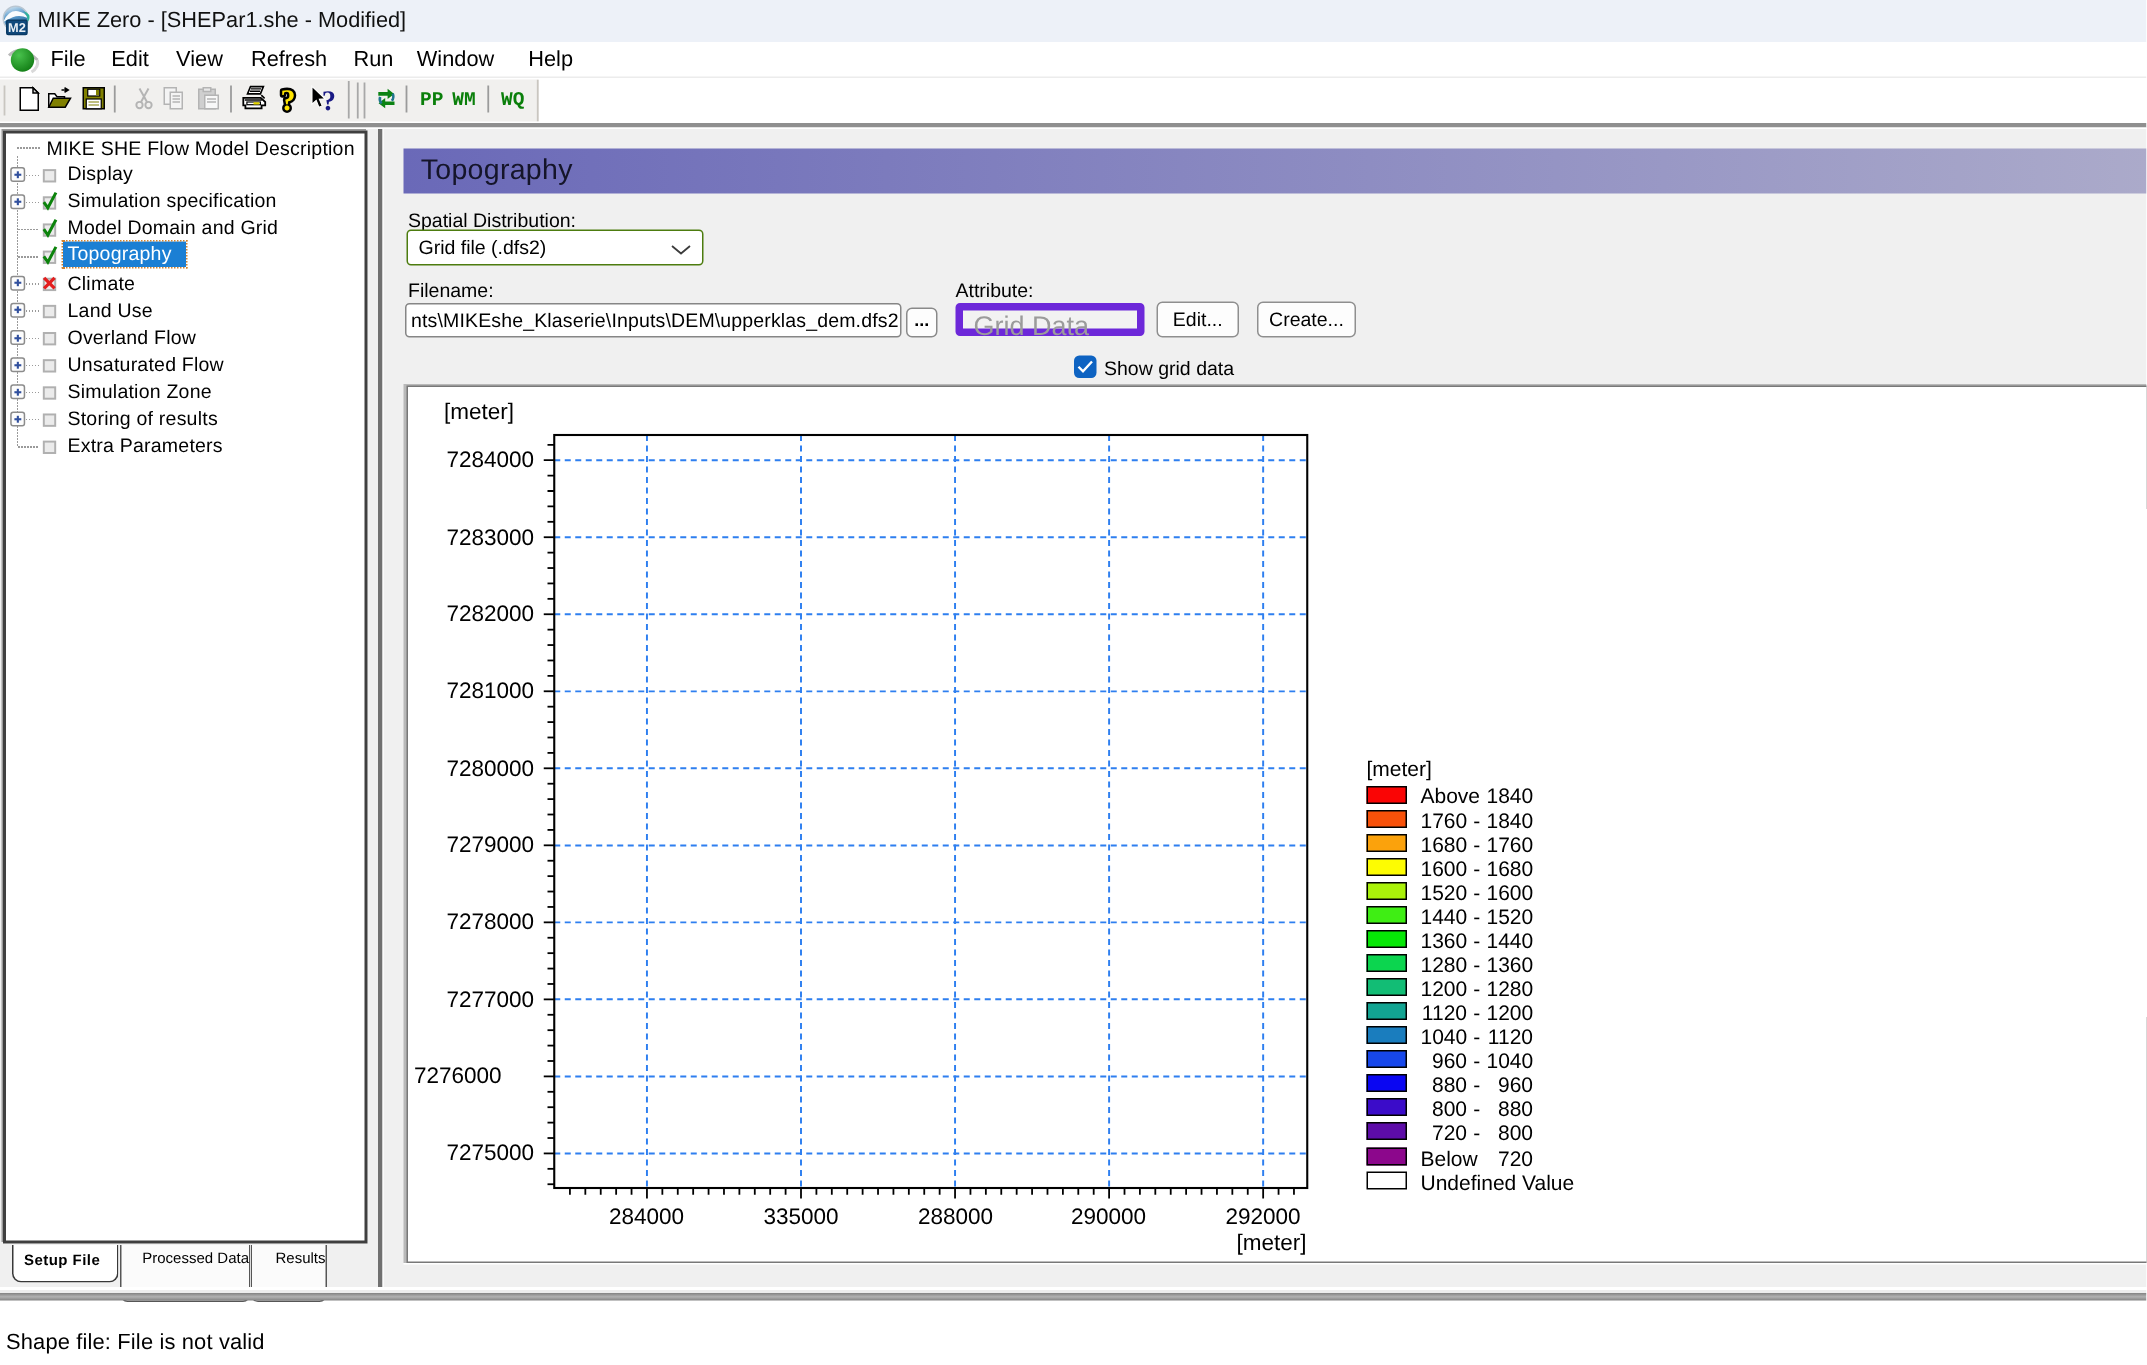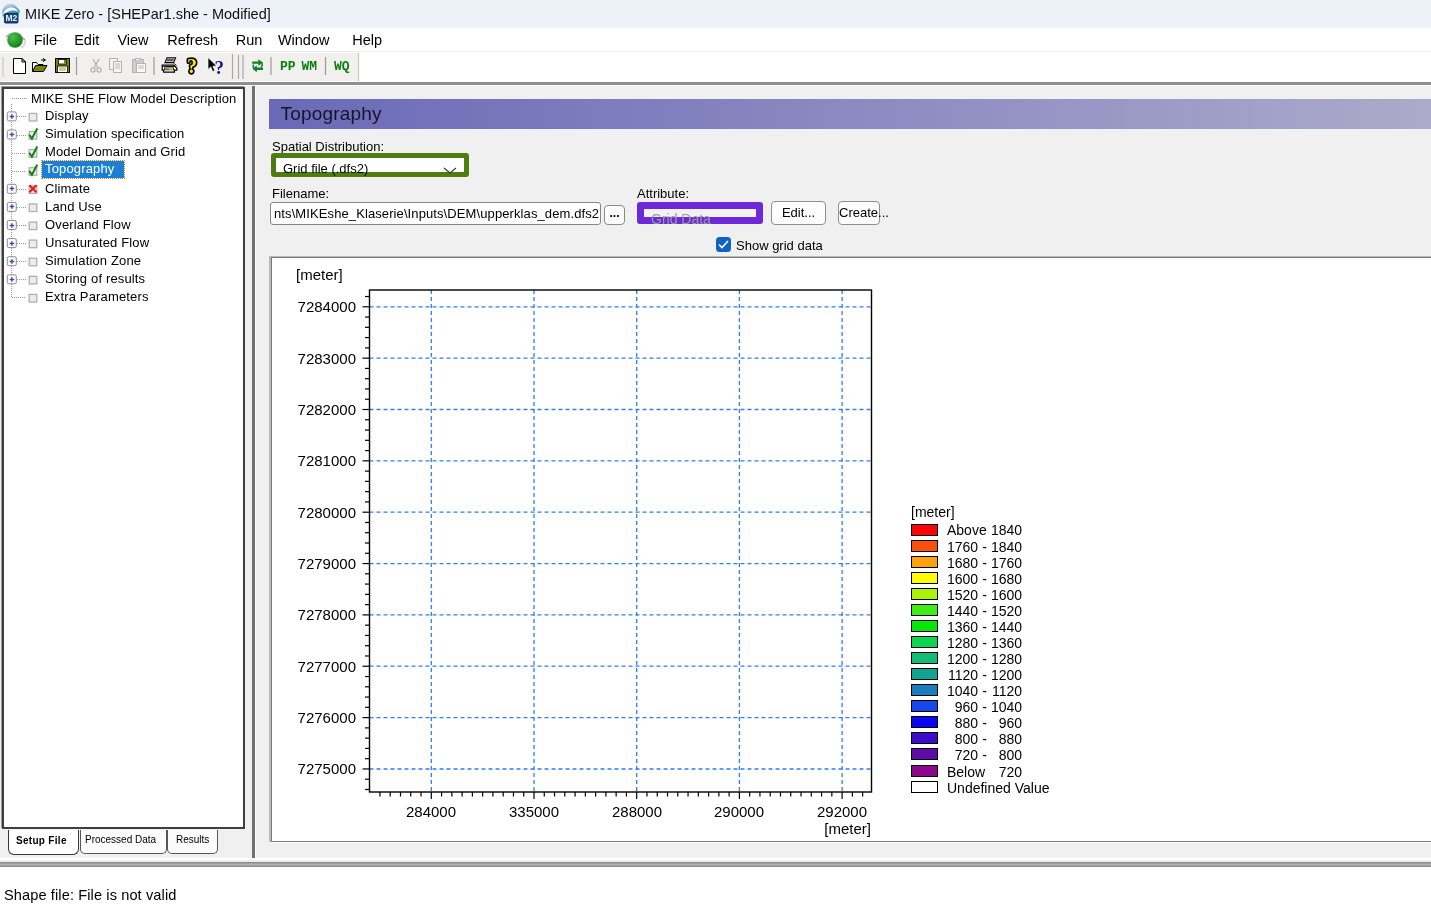--- a/index.html
+++ b/index.html
@@ -13,41 +13,41 @@
 #tbline2 { position:absolute; left:0; top:85px; width:1431px; height:1.5px; background:#fff; }
 #work { position:absolute; left:0; top:86px; width:1431px; height:772px; background:#f0f0f0; }
 #treepanel { position:absolute; left:2px; top:87px; width:243px; height:742px; background:#fff; border:2px solid #3f3f3f; box-shadow:-1px -1px 0 #9a9a9a; }
 .tl { position:absolute; font-size:13px; letter-spacing:0.15px; color:#000; white-space:nowrap; }
 .sel { background:#1b7fd4; color:#fff; outline:1px dotted #d0812f; outline-offset:0px; }
 #panelborder { position:absolute; left:252px; top:86px; width:2.5px; height:772px; background:#707070; }
 #pbw { position:absolute; left:254.5px; top:86px; width:1.5px; height:772px; background:#fafafa; }
 #phdr { position:absolute; left:269px; top:99px; width:1162px; height:30px; background:linear-gradient(90deg,#6a69b8,#abaaca); }
 #phdr span { position:absolute; left:11.5px; top:4px; font-size:19px; color:#15152a; letter-spacing:0.2px; }
 .lbl { position:absolute; font-size:13px; color:#000; white-space:nowrap; }
-#combo { position:absolute; left:271px; top:153px; width:198px; height:24px; background:#fff; border:5px solid #4d7c0f; border-radius:3px; font-size:13px; line-height:22px; padding-left:7px; }
+#combo { position:absolute; left:271px; top:153px; width:198px; height:24px; background:#fff; border:1px solid #4d7c0f; border-radius:3px; font-size:13px; line-height:22px; padding-left:7px; }
 #combo svg { position:absolute; right:7px; top:8.5px; }
 #fninput { position:absolute; left:270px; top:202px; width:331px; height:23px; background:#fff; border:1px solid #868686; border-radius:3px; font-size:13px; line-height:21px; padding-left:3px; letter-spacing:0.1px; overflow:hidden; white-space:nowrap; }
 #dots { position:absolute; left:604px; top:205px; width:21px; height:20px; background:#fdfdfd; border:1px solid #8a8a8a; border-radius:4px; font-size:12px; text-align:center; line-height:14px; font-weight:bold; }
-#attr { position:absolute; left:637px; top:202px; width:126px; height:22px; background:#f2f2f2; border:7px solid #6d28d9; border-radius:3px; font-size:14px; line-height:20px; padding-left:7px; color:#9b9b9b; }
+#attr { position:absolute; left:637px; top:202px; width:126px; height:22px; background:#f2f2f2; border:5px solid #6d28d9; border-radius:3px; font-size:18px; line-height:20px; padding-left:7px; color:#9b9b9b; }
 .btn { position:absolute; background:#fdfdfd; border:1px solid #8f8f8f; border-radius:4px; font-size:13px; text-align:center; height:24px; line-height:22px; top:201px; }
 #cb { position:absolute; left:716px; top:237px; width:15px; height:15px; background:#0e63c2; border-radius:3.5px; }
 #cb svg { position:absolute; left:2px; top:3px; }
 #cpA { position:absolute; left:269px; top:255.5px; width:1162px; height:586px; background:#b9b9b9; }
 #cpB { position:absolute; left:270.5px; top:257px; width:1161px; height:584.5px; background:#787878; }
 #cpC { position:absolute; left:271.5px; top:258px; width:1160px; height:582.5px; background:#fff; }
 #cpD { position:absolute; left:269px; top:841.5px; width:1162px; height:1.5px; background:#fff; }
 .al { position:absolute; font-size:15px; color:#000; white-space:nowrap; }
 .ll { position:absolute; font-size:14px; color:#000; white-space:nowrap; }
 .n1 { display:inline-block; width:31px; text-align:right; }
 .n2 { display:inline-block; width:31px; text-align:right; }
 .dsh { display:inline-block; width:13px; text-align:center; }
 .w1 { display:inline-block; width:44px; }
 .grn { font-family:"Liberation Mono",monospace; font-size:13px; font-weight:bold; fill:#0a7f0a; }
 #tabsetup { position:absolute; left:8px; top:830px; width:71px; height:25px; background:#fff; border:1.4px solid #383838; border-top:none; border-radius:0 0 6px 6px; font-size:10px; font-weight:bold; text-align:left; padding-left:7px; line-height:21px; z-index:5; letter-spacing:0.3px; }
-.tab { position:absolute; top:830px; height:24px; background:#fbfbfb; border:1px solid #565656; border-top:none; border-radius:0 0 5px 5px; font-size:10px; text-align:left; line-height:19px; }
+.tab { position:absolute; top:830px; height:38px; background:#fbfbfb; border:1px solid #565656; border-top:none; border-radius:0 0 5px 5px; font-size:10px; text-align:right; line-height:19px; }
 #grv1 { position:absolute; left:0; top:858px; width:1431px; height:2px; background:#fff; }
 #grv0 { position:absolute; left:0; top:860px; width:1431px; height:2px; background:#ededed; }
 #grv2 { position:absolute; left:0; top:862px; width:1431px; height:4.5px; background:linear-gradient(#828282,#b2b2b2 50%,#848484); }
 #status { position:absolute; left:0; top:867px; width:1431px; height:43px; background:#fff;margin-top:18px; }
 #status span { position:absolute; left:4px; top:2px; font-size:14.6px; color:#000; letter-spacing:0.1px; }
 </style></head>
 <body>
 <div id="titlebar">
     <svg width="22" height="26" style="position:absolute;left:1px;top:2px">
 <defs>
@@ -241,21 +241,21 @@
 <div class="lbl" style="left:272px;top:139px">Spatial Distribution:</div>
 <div id="combo">Grid file (.dfs2)<svg width="14" height="8">
       <path d="M1 1 l6 5 6-5" fill="none" stroke="#3c3c3c" stroke-width="1.2"></path>
     </svg></div>
 <div class="lbl" style="left:272px;top:186px">Filename:</div>
 <div id="fninput">nts\MIKEshe_Klaserie\Inputs\DEM\upperklas_dem.dfs2</div>
 <div id="dots">...</div>
 <div class="lbl" style="left:637px;top:186px">Attribute:</div>
 <div id="attr">Grid Data</div>
 <div class="btn" style="left:771px;width:55px">Edit...</div>
-<div class="btn" style="left:838px;width:42px">Create...</div>
+<div class="btn" style="left:838px;width:66px">Create...</div>
 <div id="cb">
     <svg width="11" height="9">
       <path d="M1 4.5 l3 3 l6-6.5" fill="none" stroke="#fff" stroke-width="1.6"></path>
     </svg>
   </div>
 <div class="lbl" style="left:736px;top:238px">Show grid data</div>
 <div id="cpA"></div>
 <div id="cpB"></div>
 <div id="cpC"></div>
 <div id="cpD"></div>
@@ -375,21 +375,21 @@
 <line x1="98.5" y1="537.49" x2="94.0" y2="537.49" stroke="#000" stroke-width="1.2"></line>
 </svg>
 <div class="al" style="left:276px;top:298px;width:80px;text-align:right">7284000</div>
 <div class="al" style="left:276px;top:350px;width:80px;text-align:right">7283000</div>
 <div class="al" style="left:276px;top:401px;width:80px;text-align:right">7282000</div>
 <div class="al" style="left:276px;top:452px;width:80px;text-align:right">7281000</div>
 <div class="al" style="left:276px;top:504px;width:80px;text-align:right">7280000</div>
 <div class="al" style="left:276px;top:555px;width:80px;text-align:right">7279000</div>
 <div class="al" style="left:276px;top:606px;width:80px;text-align:right">7278000</div>
 <div class="al" style="left:276px;top:658px;width:80px;text-align:right">7277000</div>
-<div class="al" style="left:276px;top:709px;width:80px;text-align:right">7276000</div>
+<div class="al" style="left:276px;top:709px;width:80px;">7276000</div>
 <div class="al" style="left:276px;top:760px;width:80px;text-align:right">7275000</div>
 <div class="al" style="left:391px;top:803px;width:80px;text-align:center">284000</div>
 <div class="al" style="left:494px;top:803px;width:80px;text-align:center">335000</div>
 <div class="al" style="left:597px;top:803px;width:80px;text-align:center">288000</div>
 <div class="al" style="left:699px;top:803px;width:80px;text-align:center">290000</div>
 <div class="al" style="left:802px;top:803px;width:80px;text-align:center">292000</div>
 <div class="al" style="left:296px;top:266px">[meter]</div>
 <div class="al" style="left:801px;top:820px;width:70px;text-align:right">[meter]</div>
 <div class="ll" style="left:911px;top:504px">[meter]</div>
 <div style="position:absolute;left:911px;top:524px;width:27px;height:12px;background:#fa0505;border:1px solid #000"></div>

